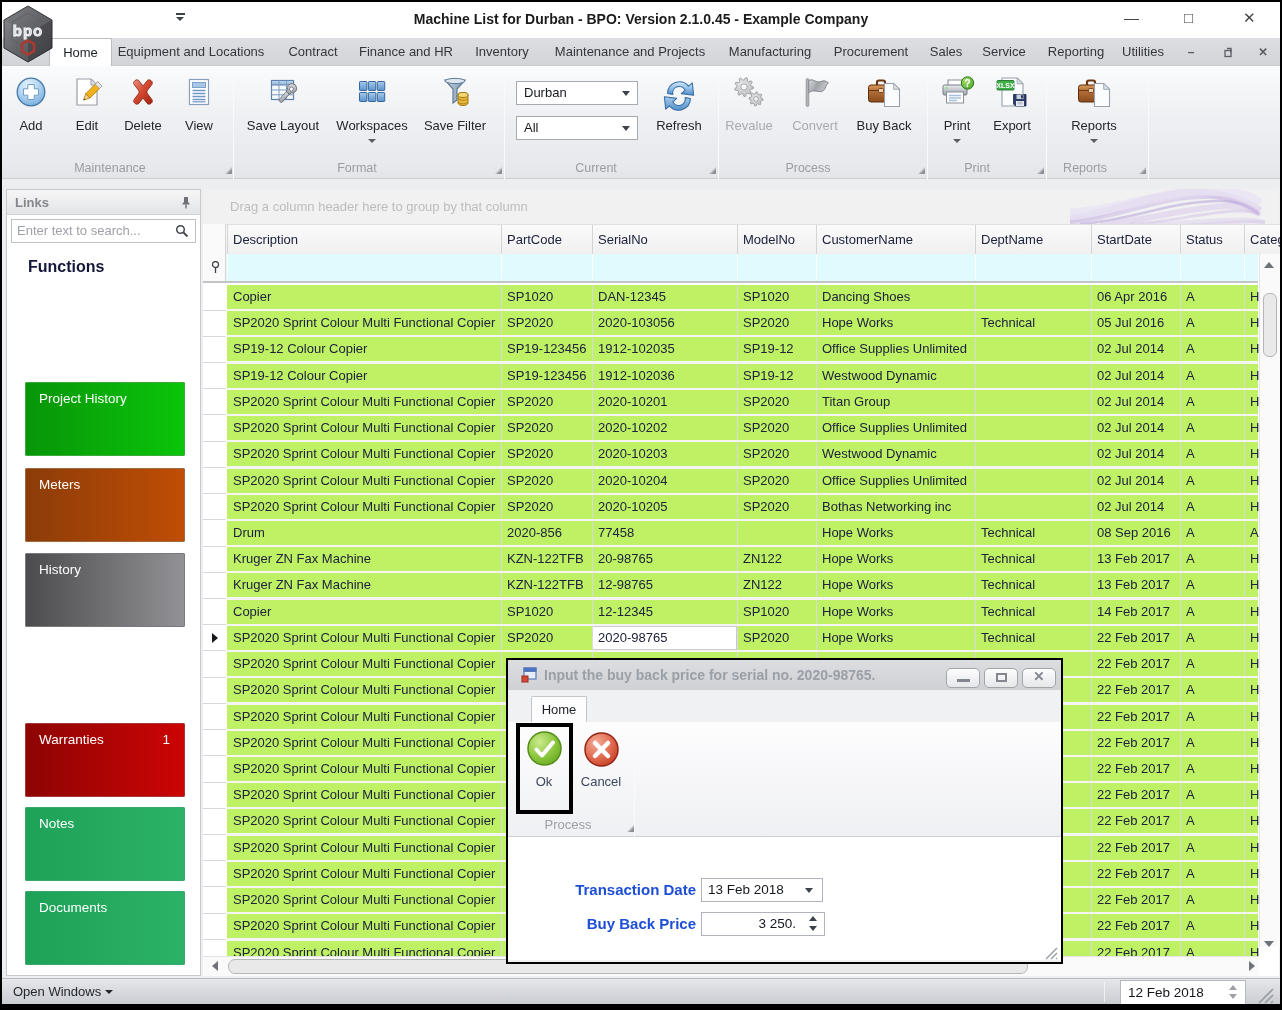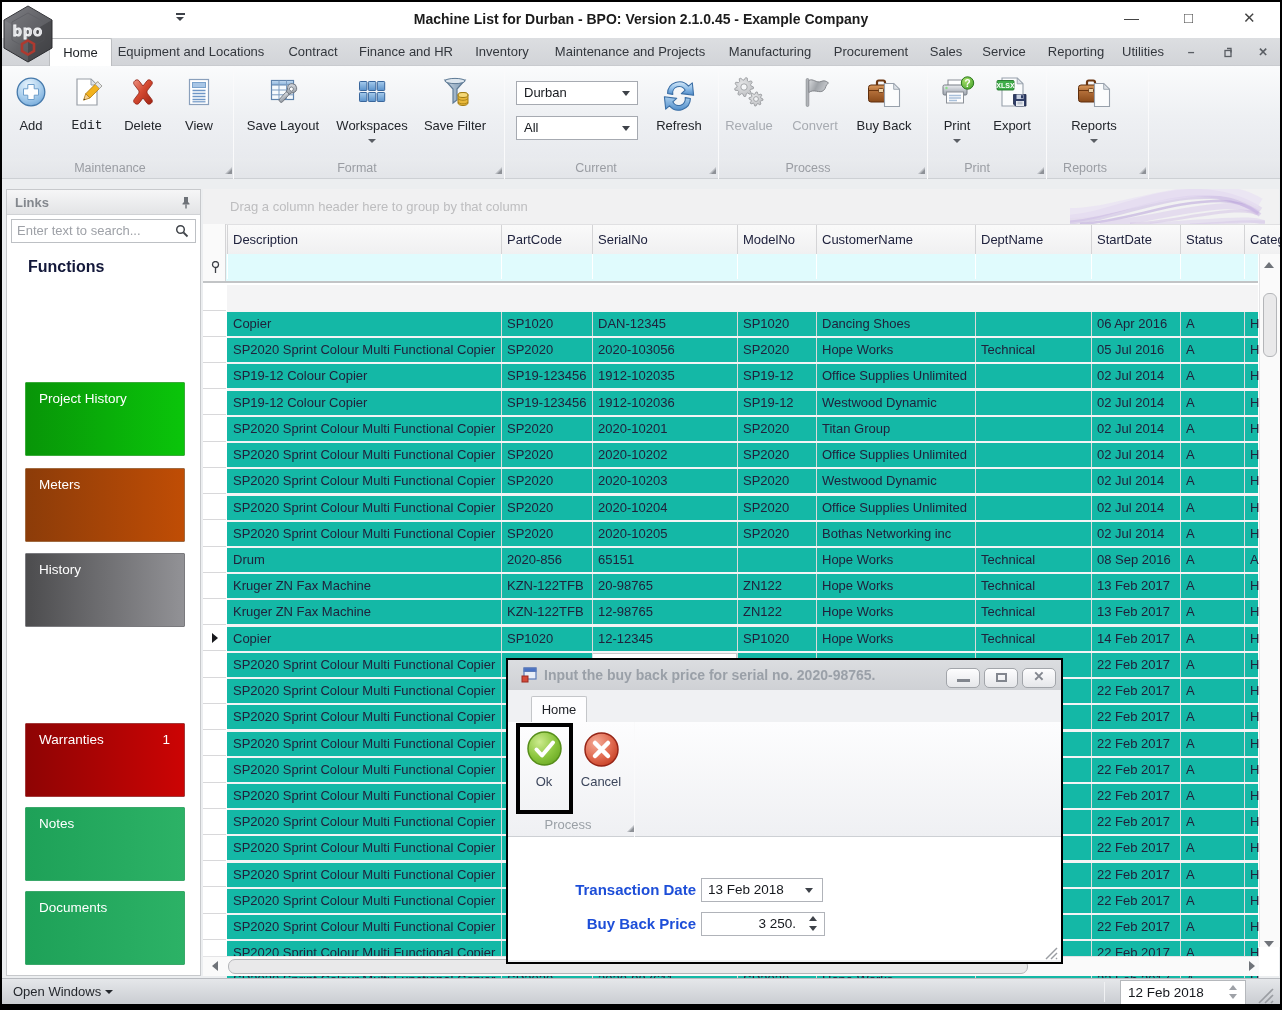--- a/index.html
+++ b/index.html
@@ -42,21 +42,21 @@
 
 #grid{left:203px;top:189px;width:1076px;height:787px;background:#fff;}
 #dragband{left:0;top:0;width:1076px;height:35px;background:#f1f1f2;}
 #dragband span{position:absolute;left:27px;top:0;line-height:35px;font-size:13px;color:#bdbdbf;}
 #hdrrow{left:0;top:35px;width:1077px;height:30px;background:linear-gradient(#fafafa,#f0f0f1);border-top:1px solid #e0e0e2;}
 .hcell{top:0;height:30px;line-height:30px;font-size:13px;color:#20233e;}
 .vline{background:#d4d4d6;width:1px;}
 #filtrow{left:0;top:65px;width:1055px;height:27px;background:#e0fbfd;}
 #filtline{left:0;top:92px;width:1055px;height:2px;background:#c2c4c6;}
 .rowind{left:0;width:23px;background:#fafafa;border-right:1px solid #d4d4d6;}
-.grow{left:24px;width:1031px;height:24px;background:#14b8a6;margin-top:27px;}
+.grow{left:24px;width:1031px;height:24px;background:#bef264;}
 .gcell{position:absolute;top:0;height:24px;line-height:24px;font-size:13px;color:#20223c;overflow:hidden;}
 
 .sbtrack{background:#fafafa;}
 .sbthumb{background:#e9e9ea;border:1px solid #b4b6b9;border-radius:6px;}
 
 #statusbar{left:0;top:978px;width:1282px;height:27px;background:linear-gradient(#e5e7ea,#c9ccd1);border-top:1px solid #b8bbc0;}
 #openwin{left:13px;top:978px;height:27px;line-height:27px;font-size:13px;color:#24272c;}
 
 
 #dlg{left:506px;top:658px;width:557px;height:306px;background:#f0f1f3;border:2px solid #000;}
@@ -167,21 +167,21 @@
 <div class="ric abs" style="left:87px;width:32px;"><svg width="32" height="32" viewBox="0 0 32 32">
         <path d="M6 3h14l6 6v20H6z" fill="#fff" stroke="#9aa0a8" stroke-width="1.2"></path>
         <path d="M20 3l6 6h-6z" fill="#dfe3e8" stroke="#9aa0a8" stroke-width="1"></path>
         <g transform="rotate(45 20 16)">
           <rect x="17.5" y="4" width="6" height="17" fill="#f2b21d" stroke="#b07b10" stroke-width="0.8"></rect>
           <rect x="17.5" y="4" width="6" height="3.5" fill="#e8e8e8" stroke="#9aa0a8" stroke-width="0.8"></rect>
           <path d="M17.5 21l3 6 3-6z" fill="#f5cf8f" stroke="#b07b10" stroke-width="0.8"></path>
           <path d="M19.7 25.4l0.8 1.6 0.8-1.6z" fill="#333"></path>
         </g>
       </svg></div>
-<div class="rlbl abs lbl " style="left:87px;font-family:Liberation Mono, monospace;">Edit</div>
+<div class="rlbl abs lbl " style="left:87px;">Edit</div>
 <div class="ric abs" style="left:143px;width:32px;"><svg width="32" height="32" viewBox="0 0 32 32">
         <defs>
           <linearGradient id="delg" x1="0" y1="0" x2="1" y2="1">
             <stop offset="0" stop-color="#eb9282"></stop>
             <stop offset="0.45" stop-color="#d44a31"></stop>
             <stop offset="1" stop-color="#9e2212"></stop>
           </linearGradient>
         </defs>
         <path d="M8 4.6 C9.5 3.4 11 3.6 12 4.8 L16 10 L20 4.8 C21 3.6 22.5 3.4 24 4.6 C25.5 5.8 25.8 7.2 24.8 8.6 L20.5 14.3 C19.8 15.3 19.8 16.7 20.5 17.7 L24.8 23.4 C25.8 24.8 25.5 26.2 24 27.4 C22.5 28.6 21 28.4 20 27.2 L16 22 L12 27.2 C11 28.4 9.5 28.6 8 27.4 C6.5 26.2 6.2 24.8 7.2 23.4 L11.5 17.7 C12.2 16.7 12.2 15.3 11.5 14.3 L7.2 8.6 C6.2 7.2 6.5 5.8 8 4.6 Z" fill="url(#delg)" stroke="#8d1d10" stroke-width="0.8"></path>
       </svg></div>
@@ -635,21 +635,21 @@
         <div class="abs" style="left:589px;top:0;width:1px;height:24px;background:#dadada;"></div>
         <div class="abs" style="left:748px;top:0;width:1px;height:24px;background:#dadada;"></div>
         <div class="abs" style="left:864px;top:0;width:1px;height:24px;background:#dadada;"></div>
         <div class="abs" style="left:953px;top:0;width:1px;height:24px;background:#dadada;"></div>
         <div class="abs" style="left:1017px;top:0;width:1px;height:24px;background:#dadada;"></div>
       </div>
 <div class="abs" style="left:0px;top:330.3px;width:23px;height:1px;background:#d8d8da;"></div>
 <div class="grow abs" style="top:332.0px;">
 <div class="gcell lbl" style="left:6px;width:267px;">Drum</div>
         <div class="gcell lbl" style="left:280px;width:84px;">2020-856</div>
-        <div class="gcell lbl" style="left:371px;width:138px;">65151</div>
+        <div class="gcell lbl" style="left:371px;width:138px;">77458</div>
         <div class="gcell lbl" style="left:516px;width:72px;"></div>
         <div class="gcell lbl" style="left:595px;width:152px;">Hope Works</div>
         <div class="gcell lbl" style="left:754px;width:109px;">Technical</div>
         <div class="gcell lbl" style="left:870px;width:82px;">08 Sep 2016</div>
         <div class="gcell lbl" style="left:959px;width:57px;">A</div>
         <div class="gcell lbl" style="left:1023px;width:10px;">A</div>
         <div class="abs" style="left:274px;top:0;width:1px;height:24px;background:#dadada;"></div>
         <div class="abs" style="left:365px;top:0;width:1px;height:24px;background:#dadada;"></div>
         <div class="abs" style="left:510px;top:0;width:1px;height:24px;background:#dadada;"></div>
         <div class="abs" style="left:589px;top:0;width:1px;height:24px;background:#dadada;"></div>

